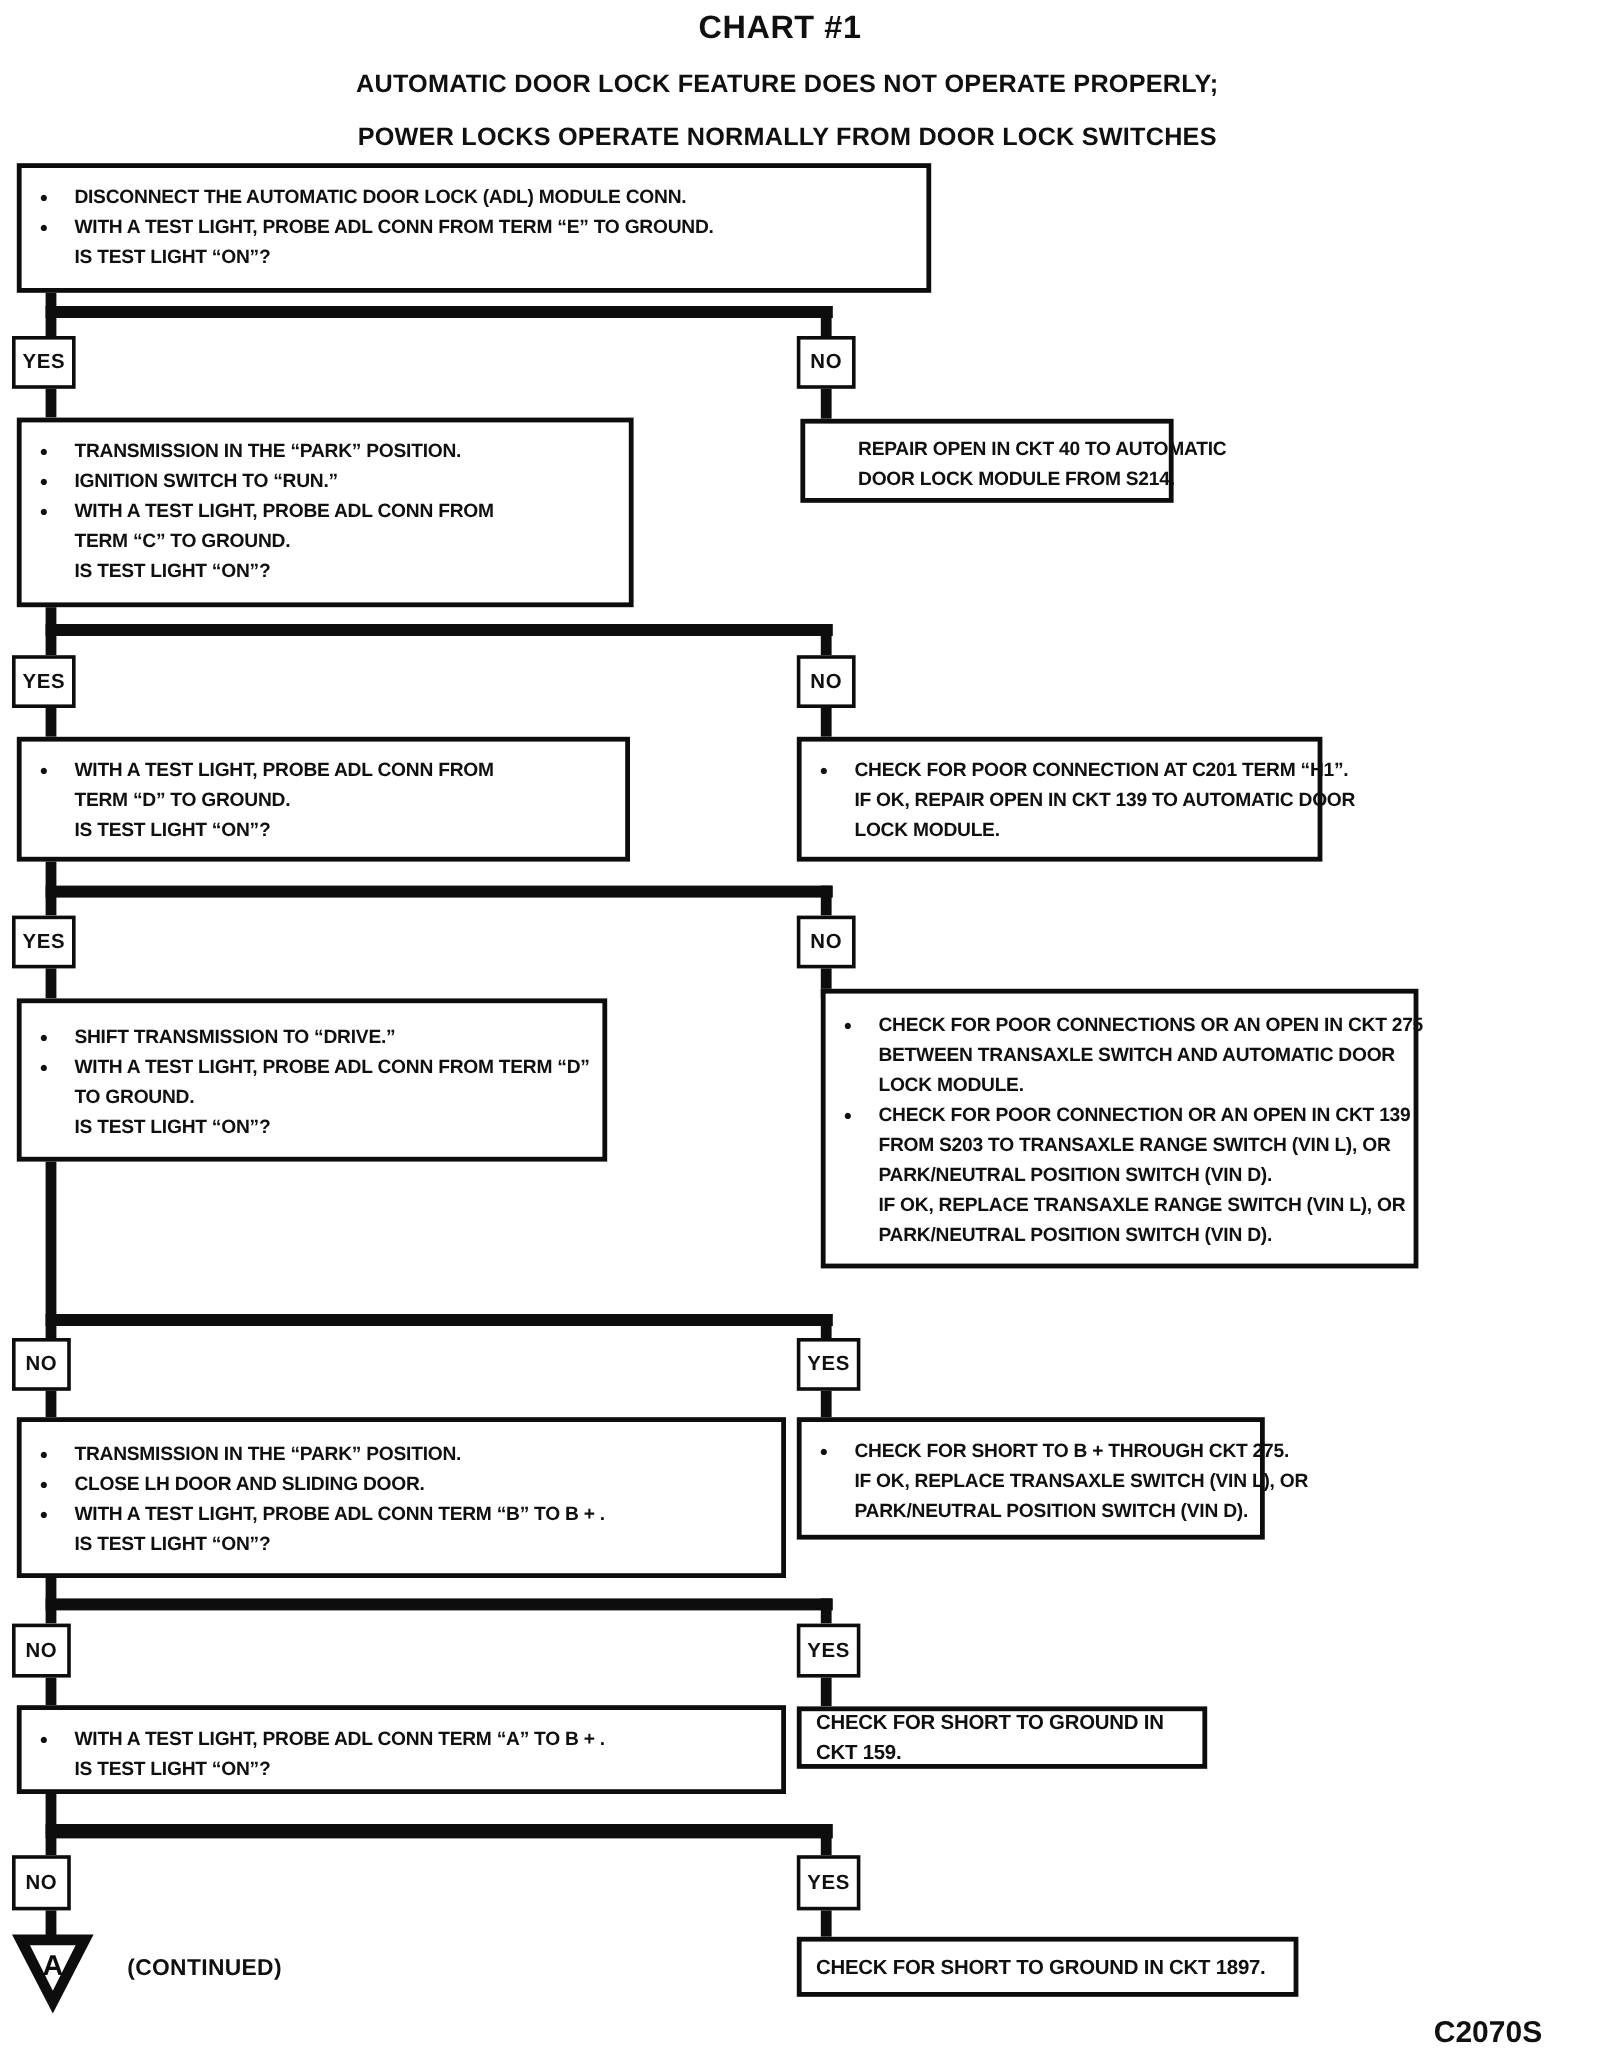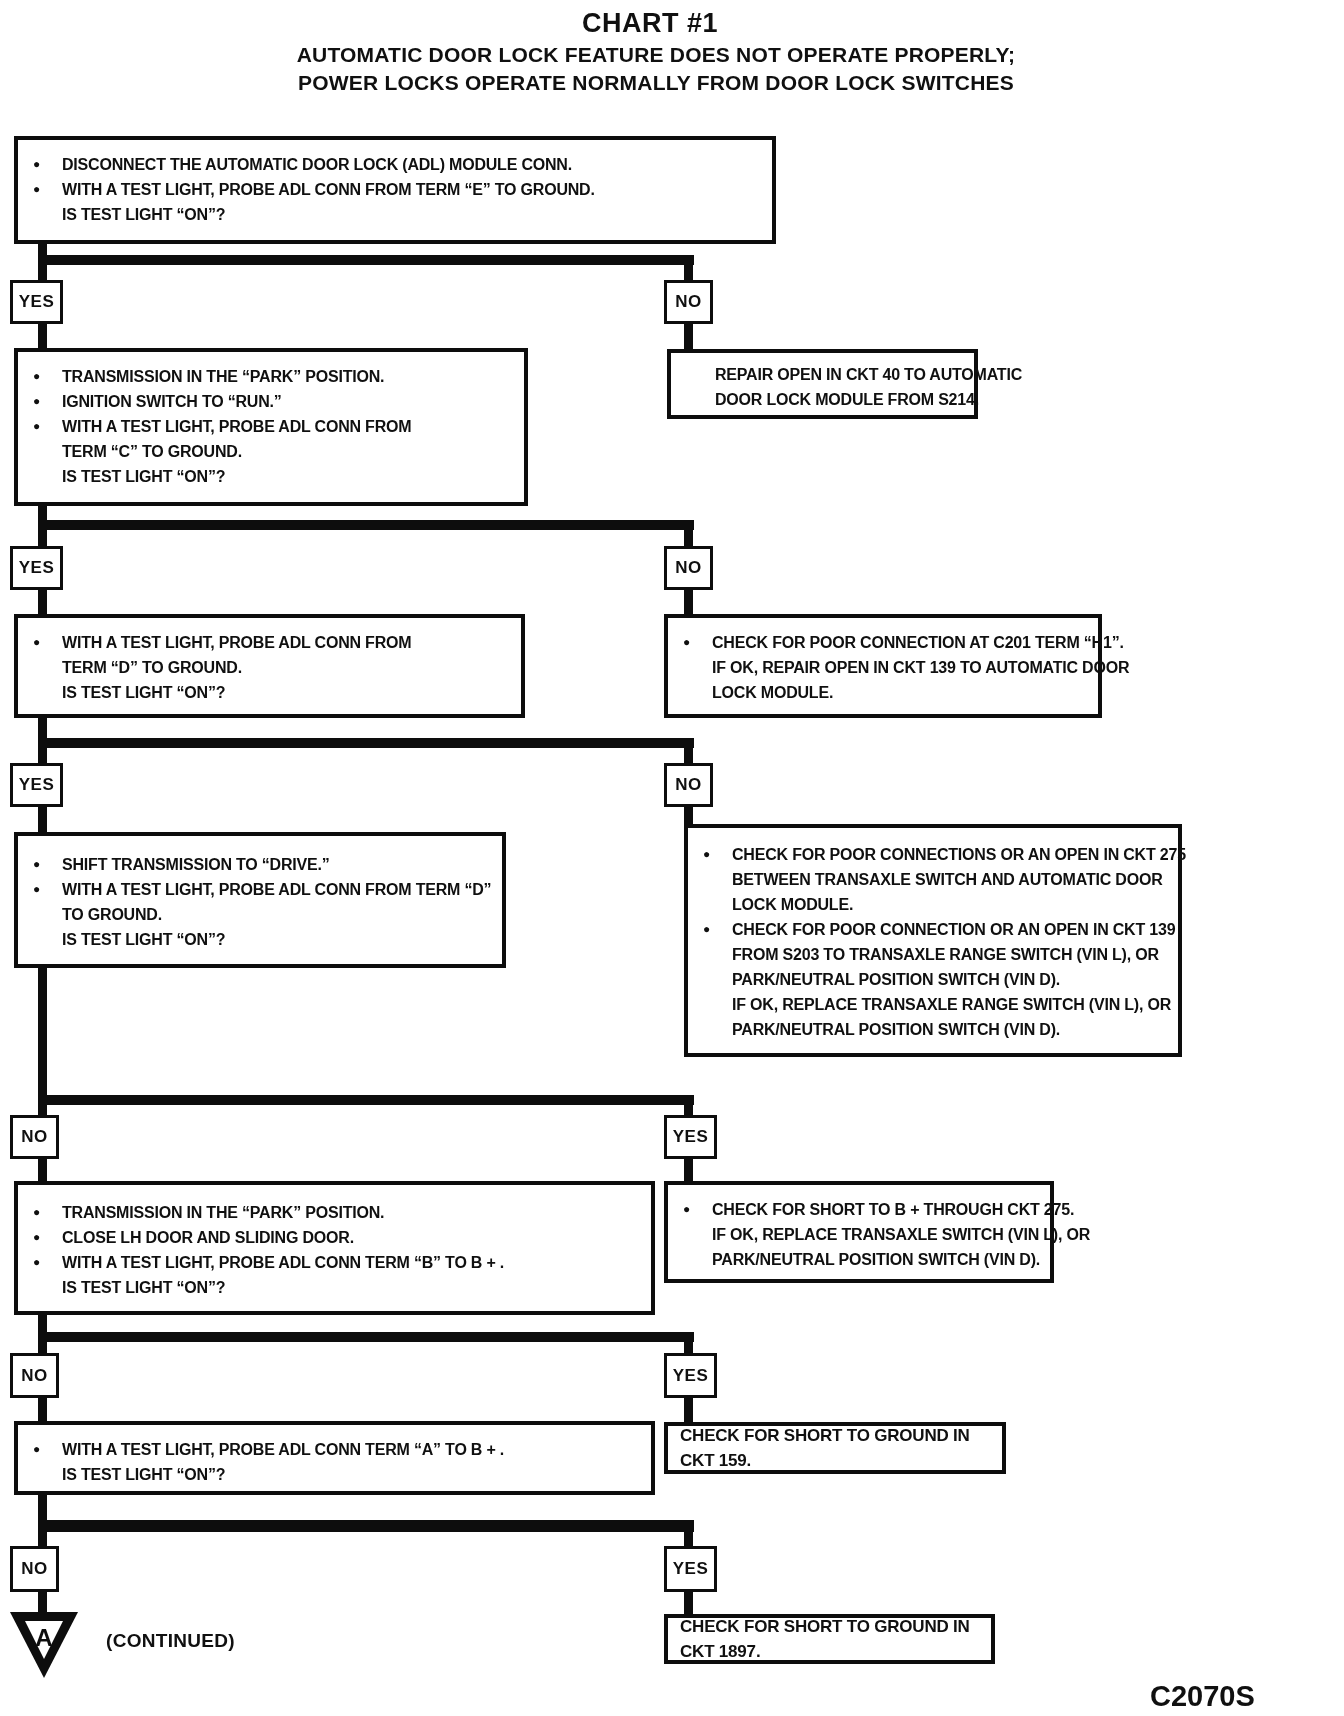--- a/index.html
+++ b/index.html
@@ -1,38 +1,38 @@
 <!DOCTYPE html>
 <html><head>
 <meta charset="utf-8">
 <style>
   html,body{margin:0;padding:0;background:#ffffff;}
   #page{position:relative;width:1344px;height:1716px;background:#ffffff;overflow:hidden;
         font-family:"Liberation Sans",sans-serif;color:#101010;}
   
   .title-wrap{position:absolute;left:0;top:8px;width:1300px;text-align:center;font-weight:bold;}
   .title-main{font-size:27px;letter-spacing:.5px;}
-  .title-sub{font-size:21px;margin-top:4px;letter-spacing:.2px;padding-left:12px;}
+  .title-sub{font-size:21px;margin-top:20px;letter-spacing:.2px;padding-left:12px;}
   
   .box{position:absolute;border:4px solid #0d0d0d;background:#fff;box-sizing:border-box;
        font-weight:bold;font-size:16px;line-height:25px;letter-spacing:-0.2px;}
   .box .pad{padding:12px 8px 8px 0;}
   .li{position:relative;padding-left:44px;white-space:nowrap;}
   .li.b::before{content:"●";position:absolute;left:15px;top:0px;font-size:12px;}
   
   .lbl{position:absolute;border:3px solid #0d0d0d;background:#fff;box-sizing:border-box;
        display:flex;align-items:center;justify-content:center;
        font-weight:bold;font-size:17px;letter-spacing:.5px;}
   
   .one{display:flex;align-items:center;padding-left:12px;font-size:17px;}
   
   .vl{position:absolute;width:9px;background:#0d0d0d;}
   .hl{position:absolute;height:10px;background:#0d0d0d;}
   .continued{position:absolute;font-weight:bold;font-size:19px;letter-spacing:.3px;}
-  .doccode{position:absolute;font-weight:bold;font-size:29px;text-align:left;}
+  .doccode{position:absolute;font-weight:bold;font-size:25px;text-align:center;}
 </style>
 </head>
 <body>
 
 <div id="page">
 
   <div class="title-wrap">
     <div class="title-main">CHART #1</div>
     <div class="title-sub">AUTOMATIC DOOR LOCK FEATURE DOES NOT OPERATE PROPERLY;</div>
     <div class="title-sub">POWER LOCKS OPERATE NORMALLY FROM DOOR LOCK SWITCHES</div>
@@ -181,17 +181,17 @@
   <div class="vl" style="left:38px;top:1592px;height:22px;"></div>
   <div class="vl" style="left:684px;top:1592px;height:22px;"></div>
 
   <svg style="position:absolute;left:8px;top:1610px;" width="72" height="70" viewBox="0 0 72 70">
     <polygon points="2,2 70,2 36,68" fill="#0d0d0d"></polygon>
     <polygon points="17,11 55,11 36,49" fill="#ffffff"></polygon>
     <text x="36" y="36" text-anchor="middle" font-family="Liberation Sans, sans-serif" font-size="24" font-weight="bold" fill="#0d0d0d">A</text>
   </svg>
   <div class="continued" style="left:86px;top:1630px;margin-left:20px;">(CONTINUED)</div>
 
-  <div class="box one" style="left:664px;top:1614px;width:331px;height:50px;">CHECK FOR SHORT TO GROUND IN CKT 1897.</div>
+  <div class="box one" style="left:664px;top:1614px;width:418px;height:50px;">CHECK FOR SHORT TO GROUND IN CKT 1897.</div>
 
   <div class="doccode" style="left:1150px;top:1680px;width:180px;">C2070S</div>
 
 </div>
 
 </body></html>

